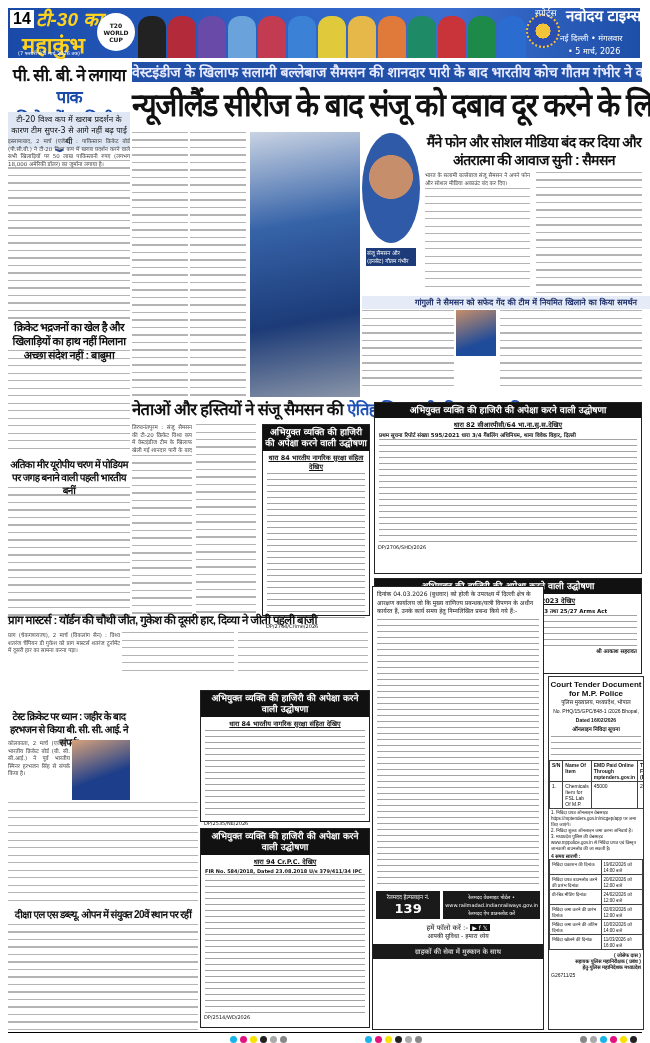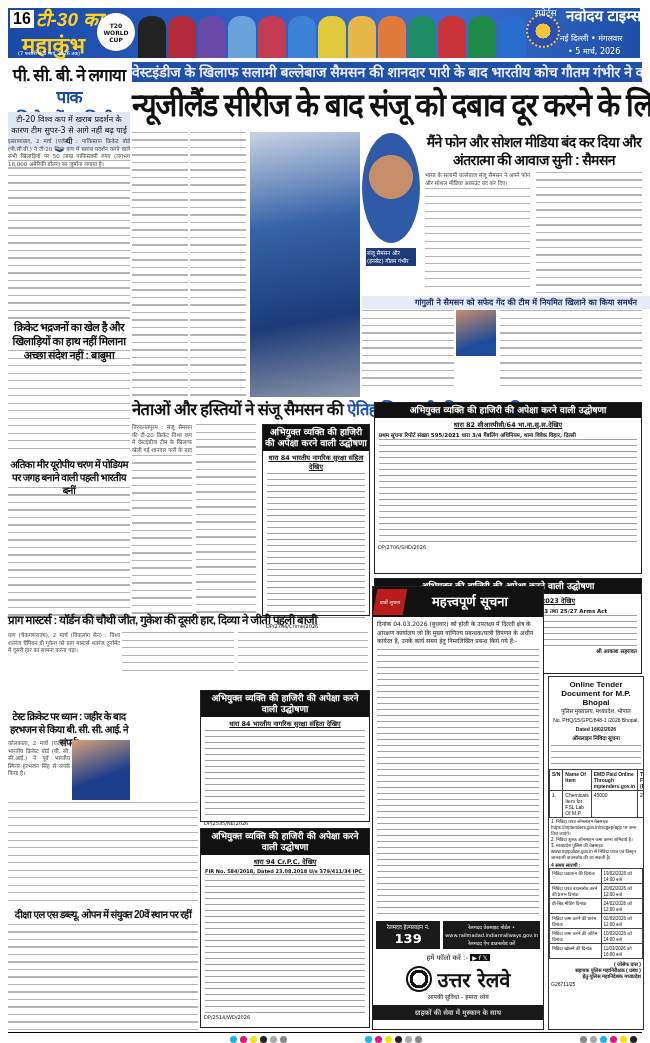--- a/index.html
+++ b/index.html
@@ -39,21 +39,21 @@
 table{border-collapse:collapse;width:100%}
 td,th{border:1px solid #444;font-size:6.5px;padding:1px 2px;text-align:left;vertical-align:top}
 .dots{display:flex;gap:3px}
 .dots i{width:7px;height:7px;border-radius:50%;display:block}
 .rail{background:#1a1a1a;color:#fff}
 </style>
 </head>
 <body>
 
 <div class="abs banner"></div>
-<div class="abs pagenum">16</div>
+<div class="abs pagenum">14</div>
 <div class="abs ttl1">टी-30 का</div>
 <div class="abs ttl2">महाकुंभ</div>
 <div class="abs ttl3">(7 फरवरी से 8 मार्च 2026 तक)</div>
 <div class="abs wclogo">
     <span>T20 WORLD CUP</span>
   </div>
 <div class="abs players">
   <span style="background:#222"></span>
     <span style="background:#b32a3a"></span>
     <span style="background:#6a4aa8"></span>
@@ -715,53 +715,45 @@
 
 <div class="abs notice" style="left:372px;top:586px;width:0;height:0;border:none"></div>
 
 <div class="abs notice" style="left:372px;top:586px;width:0;height:0;border:none"></div>
 
 <div class="abs notice" style="left:372px;top:586px;width:0;height:0;border:none"></div>
 
 <div class="abs notice" style="left:372px;top:586px;width:0;height:0;border:none"></div>
 
 <div class="abs notice" style="left:372px;top:586px;width:172px;height:444px">
-  <div style="position:relative;background:#111;color:#fff;height:30px">
-    <div style="position:absolute;left:2px;top:2px;width:30px;height:26px;background:#b91c1c;color:#fff;font-size:5px;transform:skewX(-10deg);display:flex;align-items:center;justify-content:center">यात्री सूचना</div>
-    <div style="text-align:center;font-size:13px;font-weight:bold;line-height:30px;padding-left:24px">महत्त्वपूर्ण सूचना</div>
-  </div>
   <div style="font-size:6px;line-height:8.5px;padding:3px 4px">दिनांक 04.03.2026 (बुधवार) को होली के उपलक्ष्य में दिल्ली क्षेत्र के आरक्षण कार्यालय जो कि मुख्य वाणिज्य प्रबन्धक/यात्री विपणन के अधीन कार्यरत हैं, उनके कार्य समय हेतु निम्नलिखित प्रबन्ध किये गये हैं:-</div>
   <div class="ntext" style="height:268px"></div>
   <div style="display:flex;gap:3px;margin:4px 3px 0">
     <div class="rail" style="flex:1;text-align:center;font-size:5.5px;padding:2px">
       <div>रेलमदद हेल्पलाइन नं.</div>
       <div style="font-size:13px;font-weight:bold">139</div>
     </div>
     <div class="rail" style="flex:1.5;text-align:center;font-size:5px;padding:2px;line-height:8px">
       <div>रेलमदद वेबसाइट पोर्टल • www.railmadad.indianrailways.gov.in</div>
       <div>रेलमदद ऐप डाउनलोड करें</div>
     </div>
   </div>
   <div style="text-align:center;font-size:7px;margin-top:4px">
     <span>हमें फॉलो करें :-</span>
     <span style="background:#111;color:#fff;padding:0 2px;font-size:6px">▶ f 𝕏</span>
   </div>
-  <div style="display:flex;align-items:center;justify-content:center;gap:6px;margin-top:4px">
-    <div style="width:26px;height:26px;border-radius:50%;border:2px solid #111;background:radial-gradient(circle,#fff 0 40%,#111 41% 60%,#fff 61%)"></div>
-    <div style="font-size:20px;font-weight:bold;font-family:'DejaVu Serif',serif">उत्तर रेलवे</div>
-  </div>
   <div style="text-align:center;font-size:6px">आपकी सुविधा - हमारा ध्येय</div>
   <div class="rail" style="text-align:center;font-size:7px;margin-top:4px;padding:3px">ग्राहकों की सेवा में मुस्कान के साथ</div>
 </div>
 
 <div class="abs tender" style="left:548px;top:676px;width:0;height:0;border:none"></div>
 <div class="abs tender" style="left:548px;top:676px;width:94px;height:0;border:none"></div>
 
 <div class="abs tender" style="left:548px;top:676px;width:96px;height:354px;overflow:hidden">
-  <h3 style="font-size:8px">Online Tender Document for M.P. Bhopal</h3>
+  <h3 style="font-size:8px">Court Tender Document for M.P. Police</h3>
   <div class="ln" style="font-size:5.5px">पुलिस मुख्यालय, मध्यप्रदेश, भोपाल</div>
   <div class="ln" style="font-size:5px"><span>No. PHQ/15/GPC/848-1    /2026 Bhopal,</span> <b>Dated 16/02/2026</b></div>
   <div class="ln" style="font-weight:bold;font-size:5.5px">ऑनलाइन निविदा सूचना</div>
   <div class="ntext" style="height:22px;margin:2px"></div>
   <table style="font-size:5px">
     <tbody>
         <tr>
       <th style="font-size:5px">S/N</th>
       <th style="font-size:5px">Name Of Item</th>
       <th style="font-size:5px">EMD Paid Online Through mptenders.gov.in</th>

